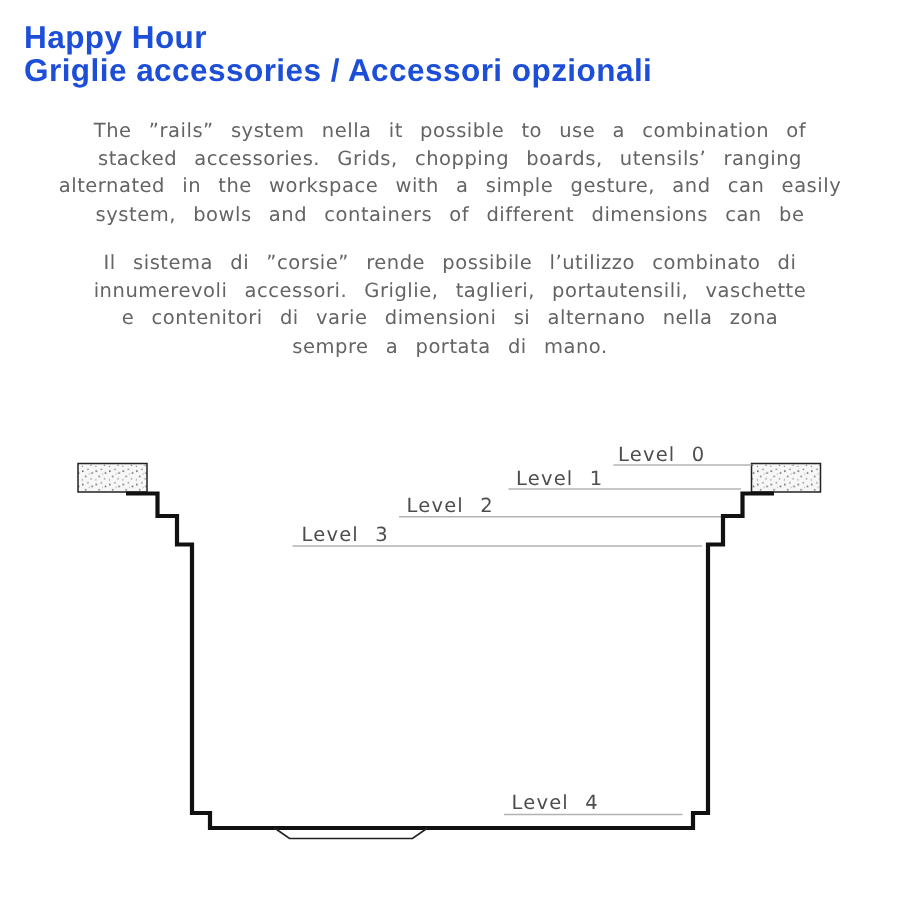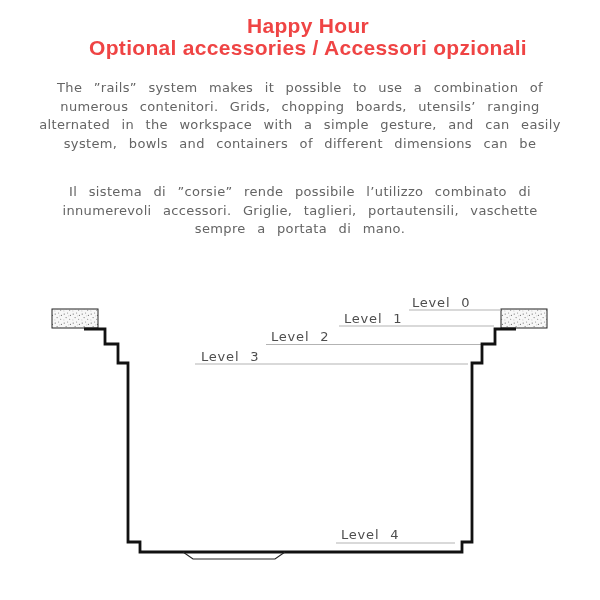--- a/index.html
+++ b/index.html
@@ -6,39 +6,38 @@
   .page {
     position: relative;
     width: 600px;
     height: 600px;
     background: #ffffff;
     overflow: hidden;
     font-family: "DejaVu Sans", sans-serif;
   }
   .title-block {
     margin-top: 15px;
-    text-align: center;
     font-family: "Liberation Sans", sans-serif;
     font-weight: bold;
-    color: #ef4444;
+    color: #1d4ed8;
     font-size: 21px;
     line-height: 21.5px;
     letter-spacing: 0.3px;
     margin-left: 16px;
   }
   .para {
     text-align: center;
     color: #646464;
     font-size: 13px;
     line-height: 18.5px;
     letter-spacing: 0.35px;
     word-spacing: 7px;
   }
   .para-en { margin-top: 21px; }
-  .para-it { margin-top: 30px; }
+  .para-it { margin-top: 14px; }
   .diagram {
     position: absolute;
     left: 0;
     top: 285px;
   }
   .profile {
     fill: none;
     stroke: #111111;
     stroke-width: 2.8;
     stroke-linejoin: miter;
@@ -65,33 +64,34 @@
     word-spacing: 6px;
   }
 </style>
 </head>
 <body>
 
 <div class="page">
 
   <div class="title-block">
     <div>Happy Hour</div>
-    <div>Optional accessories / Accessori opzionali</div>
+    <div>Griglie accessories / Accessori opzionali</div>
   </div>
 
   <div class="para para-en">
-    <div>The ”rails” system makes it possible to use a combination of</div>
-    <div>numerous contenitori. Grids, chopping boards, utensils’ ranging</div>
+    <div>The ”rails” system nella it possible to use a combination of</div>
+    <div>stacked accessories. Grids, chopping boards, utensils’ ranging</div>
     <div>alternated in the workspace with a simple gesture, and can easily</div>
     <div>system, bowls and containers of different dimensions can be</div>
   </div>
 
   <div class="para para-it">
     <div>Il sistema di ”corsie” rende possibile l’utilizzo combinato di</div>
     <div>innumerevoli accessori. Griglie, taglieri, portautensili, vaschette</div>
+    <div>e contenitori di varie dimensioni si alternano nella zona</div>
     <div>sempre a portata di mano.</div>
   </div>
 
   <svg class="diagram" width="600" height="315" viewBox="0 0 600 315" xmlns="http://www.w3.org/2000/svg">
     <defs>
       <pattern id="stipple" width="9" height="9" patternUnits="userSpaceOnUse">
         <rect width="9" height="9" fill="#f7f7f7"></rect>
         <circle cx="1.2" cy="2.1" r="0.6" fill="#666"></circle>
         <circle cx="4.6" cy="0.9" r="0.5" fill="#777"></circle>
         <circle cx="7.4" cy="3.3" r="0.6" fill="#666"></circle>

